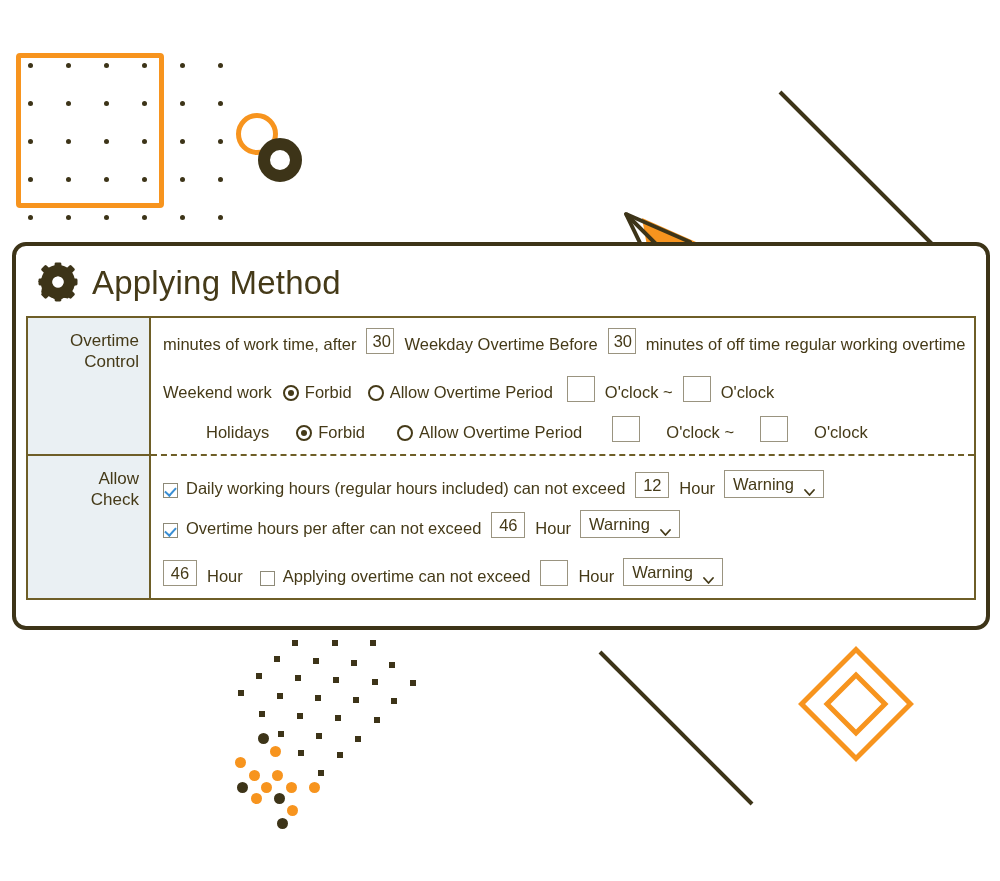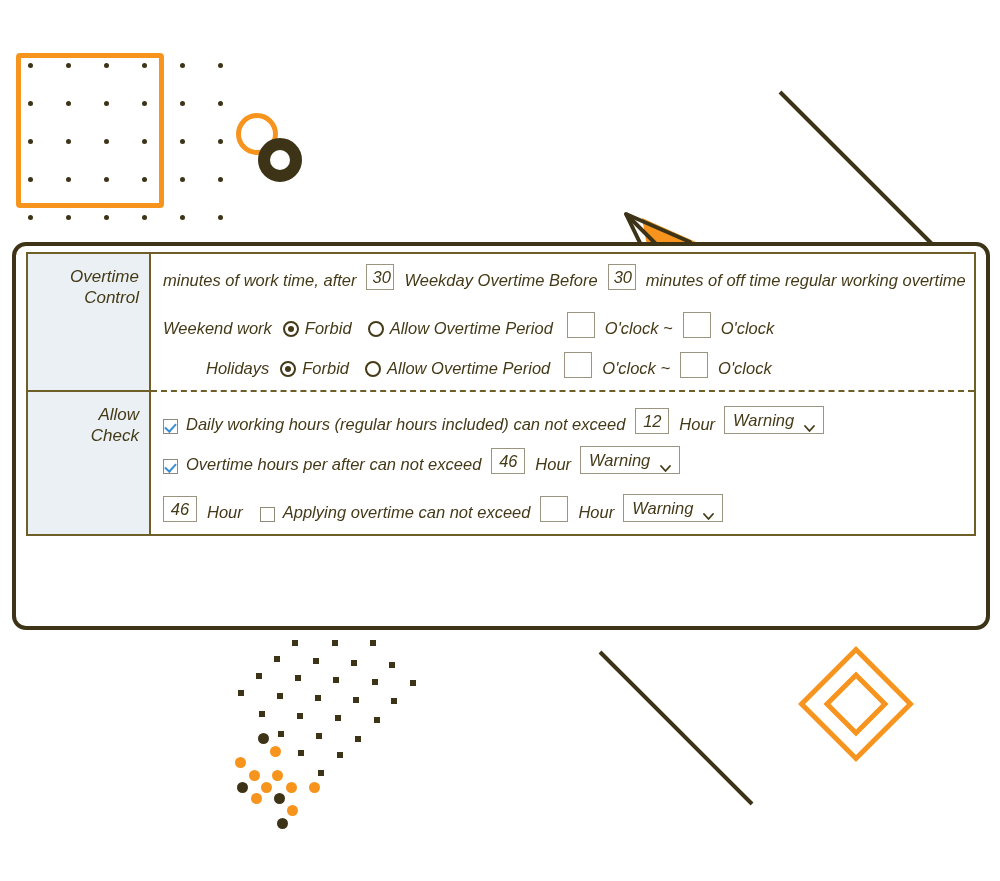--- a/index.html
+++ b/index.html
@@ -109,21 +109,21 @@
   }
 
   
   #settings-table {
     margin: 6px 10px 0 10px;
     border: 2px solid #6e5e27;
     border-collapse: collapse;
     width: calc(100% - 20px);
     table-layout: fixed;
   }
-  #settings-table td { vertical-align: top; font-style: italic; }
+  #settings-table td { vertical-align: top; }
   .rowlabel {
     width: 105px;
     background: #eaf0f3;
     border-right: 2px solid #6e5e27;
     text-align: right;
     padding: 12px 10px 12px 6px;
     font-size: 17px;
     line-height: 1.25;
     color: #453a18;
   }
@@ -389,20 +389,41 @@
     <div class="line" style="left: 160px; top: 10px; width: 55px; background: rgb(61, 52, 24); transform: rotate(45deg);"></div>
     <div class="line" style="left: 70px; top: 60px; width: 75px; background: rgb(61, 52, 24); transform: rotate(45deg);"></div>
     <div class="line" style="left: 160px; top: 60px; width: 70px; background: rgb(61, 52, 24); transform: rotate(45deg);"></div>
     <div class="line" style="left: 110px; top: 95px; width: 60px; background: rgb(247, 148, 30); transform: rotate(45deg);"></div>
     <div class="line" style="left: 55px; top: 105px; width: 55px; background: rgb(61, 52, 24); transform: rotate(45deg);"></div>
     <div class="line" style="left: 0px; top: 40px; width: 70px; background: rgb(247, 148, 30); transform: rotate(45deg);"></div>
   </div>
 
 <div id="panel">
 
+  <div id="panel-header">
+    <span id="gear-icon">
+      <svg width="40" height="40" viewBox="0 0 40 40">
+        <path fill="#3d3418" d="M20 3.2l2.6 3.1a14.6 14.6 0 013.3 1.37l3.95-.72 2.9 2.9-.72 3.95c.58 1.02 1.04 2.13 1.37 3.3l3.1 2.6v4.1l-3.1 2.6a14.6 14.6 0 01-1.37 3.3l.72 3.95-2.9 2.9-3.95-.72c-1.02.58-2.13 1.04-3.3 1.37L20 36.8h-4.1l-2.6-3.1a14.6 14.6 0 01-3.3-1.37l-3.95.72-2.9-2.9.72-3.95A14.6 14.6 0 013.2 22.05L0.1 19.45"></path>
+        <circle cx="20" cy="20" r="17" fill="#3d3418"></circle>
+        <circle cx="20" cy="20" r="5.6" fill="#ffffff"></circle>
+        <g fill="#3d3418">
+          <rect x="16.6" y="0.5" width="6.8" height="7" rx="1.4"></rect>
+          <rect x="16.6" y="32.5" width="6.8" height="7" rx="1.4"></rect>
+          <rect x="0.5" y="16.6" width="7" height="6.8" rx="1.4"></rect>
+          <rect x="32.5" y="16.6" width="7" height="6.8" rx="1.4"></rect>
+          <rect x="4" y="4" width="7" height="6.8" rx="1.4" transform="rotate(-45 7.5 7.4)"></rect>
+          <rect x="29" y="4" width="7" height="6.8" rx="1.4" transform="rotate(45 32.5 7.4)"></rect>
+          <rect x="4" y="29" width="7" height="6.8" rx="1.4" transform="rotate(45 7.5 32.4)"></rect>
+          <rect x="29" y="29" width="7" height="6.8" rx="1.4" transform="rotate(-45 32.5 32.4)"></rect>
+        </g>
+        <circle cx="20" cy="20" r="5.6" fill="#ffffff"></circle>
+      </svg>
+    </span>
+    <span id="panel-title">Applying Method</span>
+  </div>
 
   <table id="settings-table">
     <tbody>
       <tr>
         <td class="rowlabel">
           <div>Overtime</div>
           <div>Control</div>
         </td>
         <td class="rowbody">
 
@@ -423,21 +444,21 @@
             <span class="radio-wrap" style="margin-left:12px;">
               <span class="radio"></span>
               <span class="radio-label">Allow Overtime Period</span>
             </span>
             <span class="tinput blank" style="margin-left:10px;"></span>
             <span class="txt">O'clock ~</span>
             <span class="tinput blank"></span>
             <span class="txt">O'clock</span>
           </div>
 
-          <div class="line-row indent-hol" style="margin-top:14px;">
+          <div class="line-row indent-hol" style="margin-top:14px;gap:16px;">
             <span class="txt nolm">Holidays</span>
             <span class="radio-wrap">
               <span class="radio checked"></span>
               <span class="radio-label">Forbid</span>
             </span>
             <span class="radio-wrap" style="margin-left:12px;">
               <span class="radio"></span>
               <span class="radio-label">Allow Overtime Period</span>
             </span>
             <span class="tinput blank" style="margin-left:10px;"></span>

